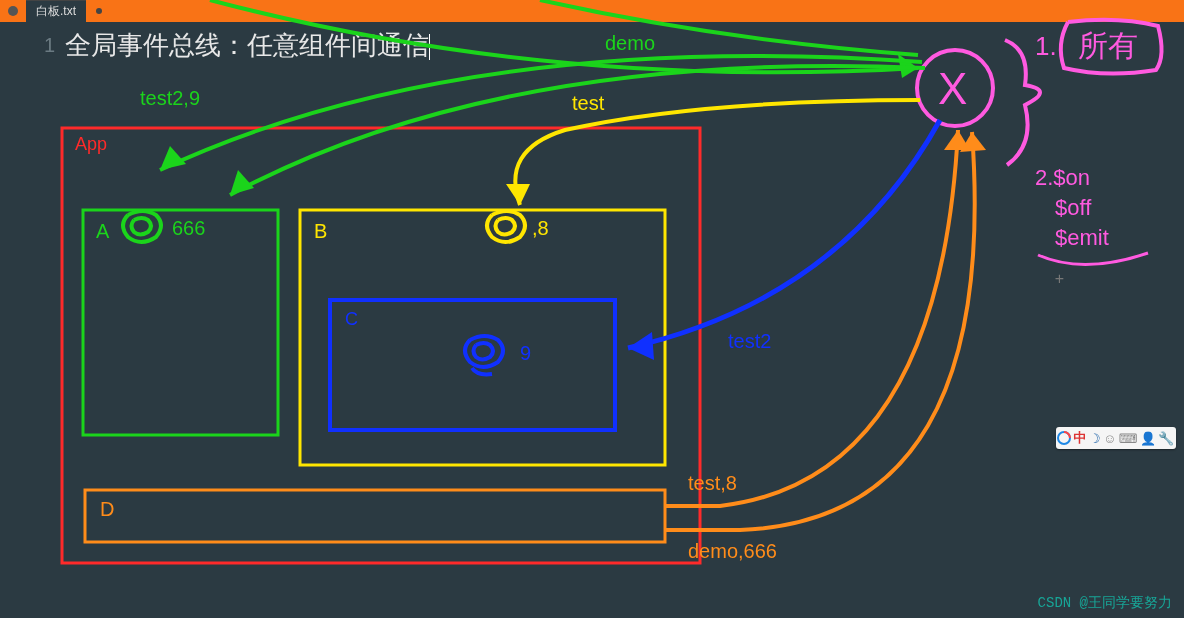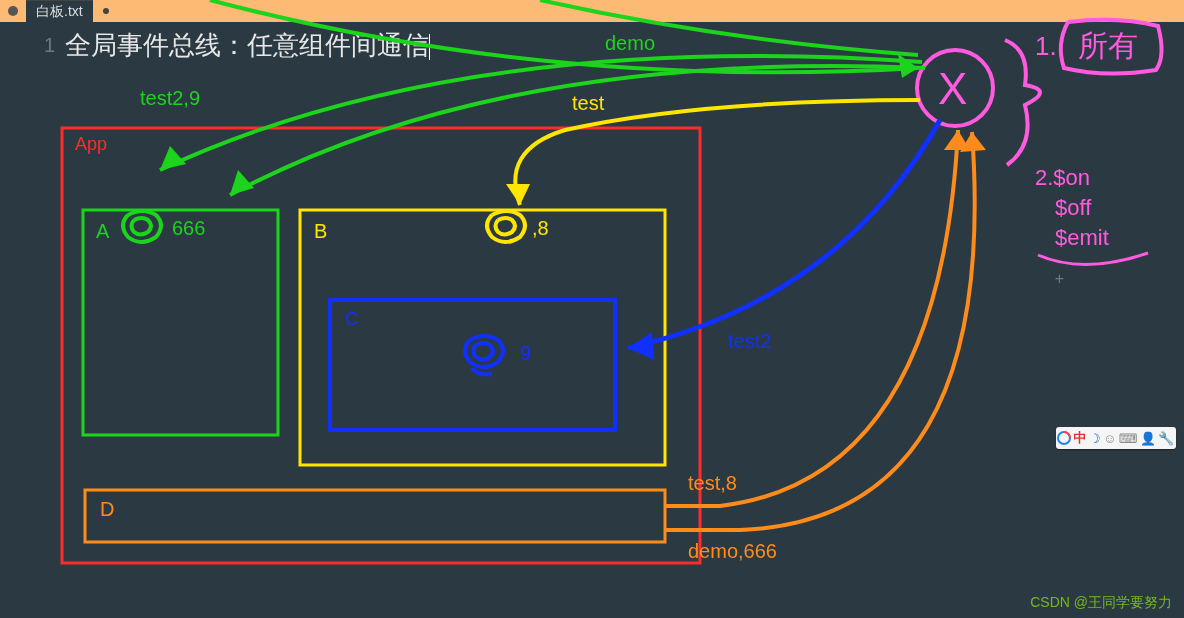--- a/index.html
+++ b/index.html
@@ -7,24 +7,24 @@
     padding: 0;
     width: 1184px;
     height: 618px;
     background: #2b3a42;
     font-family: "Microsoft YaHei", sans-serif;
     overflow: hidden;
     position: relative;
   }
   .tab-bar {
     height: 22px;
-    background: #fdba74;
+    background: #f97316;
     display: flex;
     align-items: center;
-    font-size: 14px;
+    font-size: 12px;
     color: #ccc;
     text-align: center;
   }
   .tab-bar .circle {
     width: 10px; height: 10px; border-radius: 50%; background: #555;
     margin: 0 8px;
   }
   .tab {
     background: #2b3a42;
     padding: 2px 10px;
@@ -65,23 +65,24 @@
     background: #f5f5f5;
     border-radius: 3px;
     display:flex; align-items:center; justify-content:space-around;
     font-size:13px;
     box-shadow: 0 1px 2px rgba(0,0,0,.4);
   }
   .watermark {
     position:absolute;
     right: 12px;
     bottom: 6px;
-    color: #84cc16;
+    color: #14b8a6;
     font-size: 14px;
     opacity: .85;
+    font-family: Liberation Mono, monospace;
   }
   .plus {
     position:absolute; color:#777; font-size:16px;
   }
   text { font-family: "Microsoft YaHei", Consolas, sans-serif; }
 </style>
 </head>
 <body>
 
 <div class="tab-bar">

